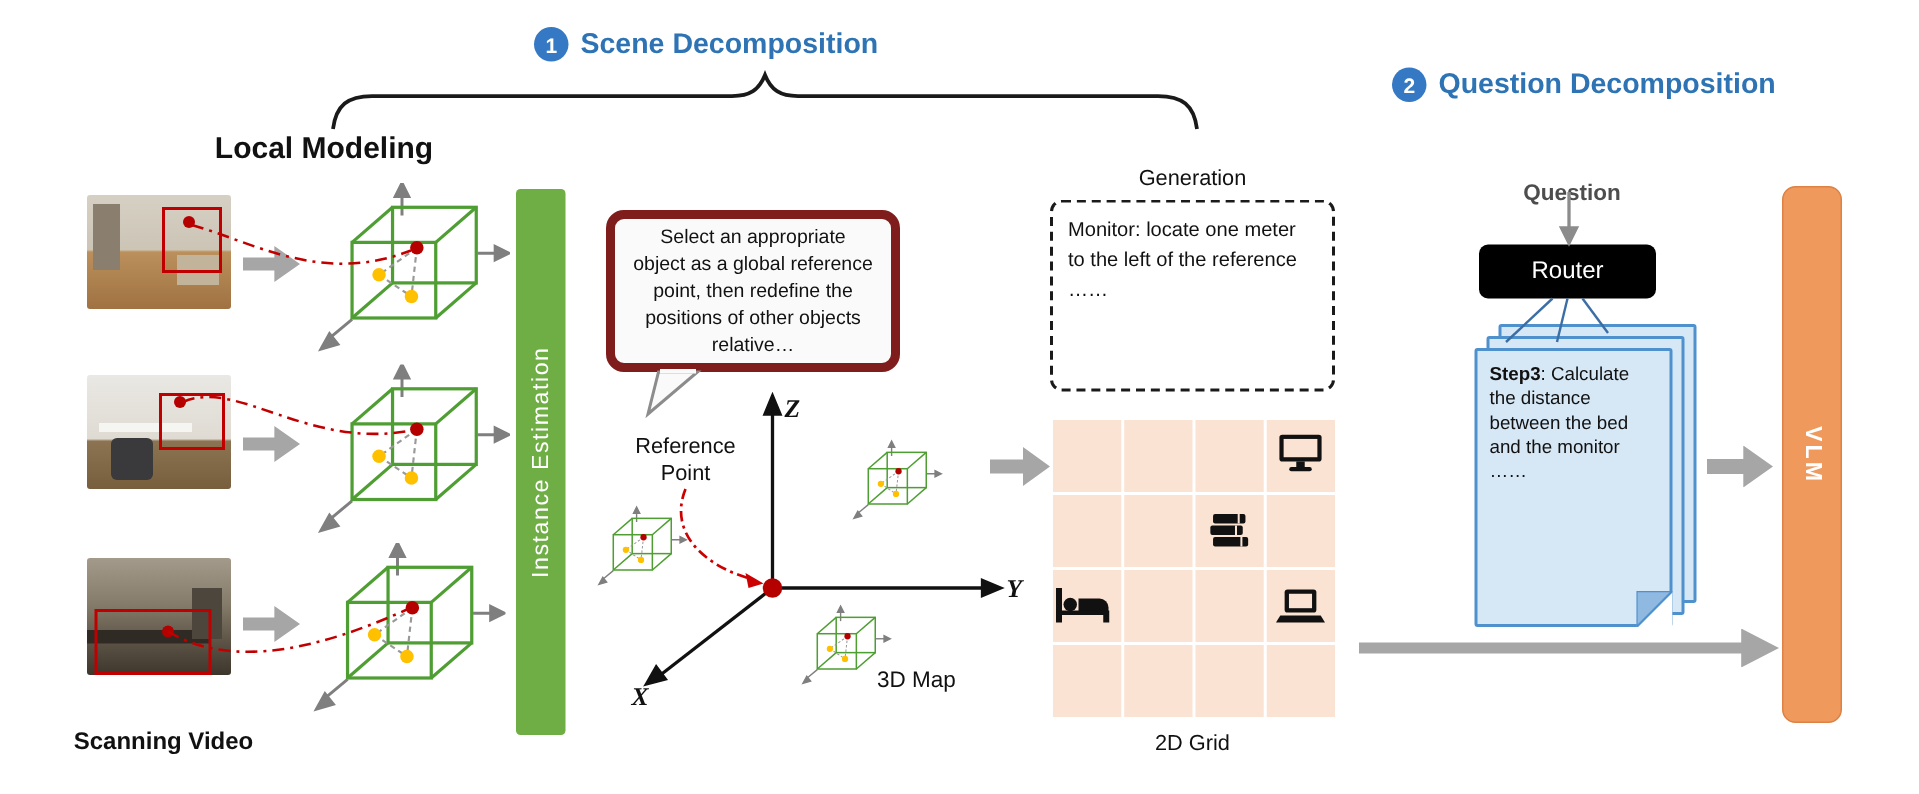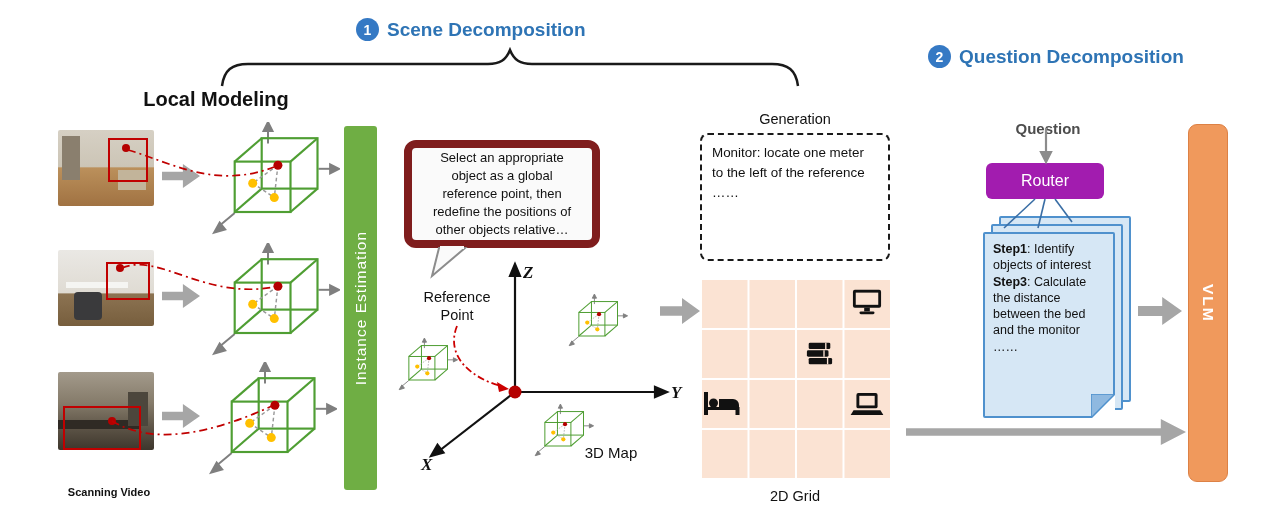--- a/index.html
+++ b/index.html
@@ -18,41 +18,41 @@
   .sec-title { font-size:19px; font-weight:bold; color:#2e74b5; white-space:nowrap; }
 
   .col-header { position:absolute; font-size:20px; font-weight:bold; text-align:center; }
 
   
   .photo { position:absolute; overflow:hidden; border-radius:2px; }
   .photo .detail { position:absolute; }
   .detect { position:absolute; border:2px solid #c00000; }
   .rdot { position:absolute; width:8px; height:8px; border-radius:50%; background:#b50000; }
 
-  .caption { position:absolute; font-size:11px; font-weight:bold; text-align:center; }
+  .caption { position:absolute; font-size:16px; font-weight:bold; text-align:center; }
 
   
   .barrow { position:absolute; background:#a6a6a6;
     clip-path: polygon(0 32%, 55% 32%, 55% 0, 100% 50%, 55% 100%, 55% 68%, 0 68%); }
   .barrow-long { position:absolute; background:#a6a6a6;
     clip-path: polygon(0 36%, 91% 36%, 91% 0, 100% 50%, 91% 100%, 91% 64%, 0 64%); }
 
   
   .vbar { position:absolute; display:flex; align-items:center; justify-content:center; }
   .vbar span {
     writing-mode:vertical-rl; transform:rotate(180deg); color:#fff;
     font-size:15.5px; letter-spacing:1px; white-space:nowrap;
   }
   .instance-bar { background:#6fae44; border-radius:3px; }
   .vlm-bar { background:#f0995c; border:1.5px solid #dd8145; border-radius:9px; }
   .vlm-bar span { transform:none; font-weight:bold; letter-spacing:2px; }
 
   
   .bubble {
-    position:absolute; background:#fafafa; border:8px solid #7f1d1d; border-radius:12px;
+    position:absolute; background:#fafafa; border:6px solid #7f1d1d; border-radius:12px;
     display:flex; align-items:center; justify-content:center; text-align:center;
     font-size:13px; line-height:1.38; padding:6px 12px; box-sizing:border-box;
   }
 
   
   .desc-box {
     position:absolute; border:2px dashed #1a1a1a; border-radius:8px;
     padding:8px 10px; box-sizing:border-box; font-size:13.4px; line-height:1.5;
   }
   .small-label { position:absolute; font-size:14.5px; text-align:center; }
@@ -62,21 +62,21 @@
     position:absolute; background-color:#fbe3d3;
     background-image:
       linear-gradient(#ffffff 2px, transparent 2px),
       linear-gradient(90deg, #ffffff 2px, transparent 2px);
     background-size:47.5px 50px;
   }
   .grid-icon { position:absolute; }
 
   
   .router {
-    position:absolute; background:#a21caf; border-radius:6px; color:#fff;
+    position:absolute; background:#000000; border-radius:6px; color:#fff;
     font-size:16px; display:flex; align-items:center; justify-content:center;
   }
   .q-label { position:absolute; font-size:15px; font-weight:bold; color:#4d4d4d; text-align:center; }
   .card {
     position:absolute; width:132px; height:186px; background:#d6e7f5;
     border:2px solid #4f91cd; border-radius:2px; box-sizing:border-box;
   }
   .card-text { padding:7px 8px; font-size:12.5px; line-height:1.3; }
   .card-text .step-line { margin:0; }
   .card-text b { font-weight:bold; }
@@ -251,21 +251,20 @@
 
   <div class="router" style="left:986px; top:163px; width:118px; height:36px;">
     <span>Router</span>
   </div>
 
   <div>
     <div class="card" style="left:999px; top:216px;"></div>
     <div class="card" style="left:991px; top:224px;"></div>
     <div class="card" style="left:983px; top:232px;">
       <div class="card-text">
-        <div class="step-line"><b>Step1</b><span>: Identify objects of interest</span></div>
         <div class="step-line"><b>Step3</b><span>: Calculate the distance between the bed and the monitor</span></div>
         <div class="card-ellipsis">……</div>
       </div>
       <svg width="24" height="24" style="position:absolute; right:-2px; bottom:-2px;">
         <polygon points="24,0 24,24 0,24" fill="#ffffff"></polygon>
         <polygon points="0,24 24,0 0,0" fill="#8fb9e0" stroke="#4f91cd" stroke-width="1.5"></polygon>
       </svg>
     </div>
   </div>
 

